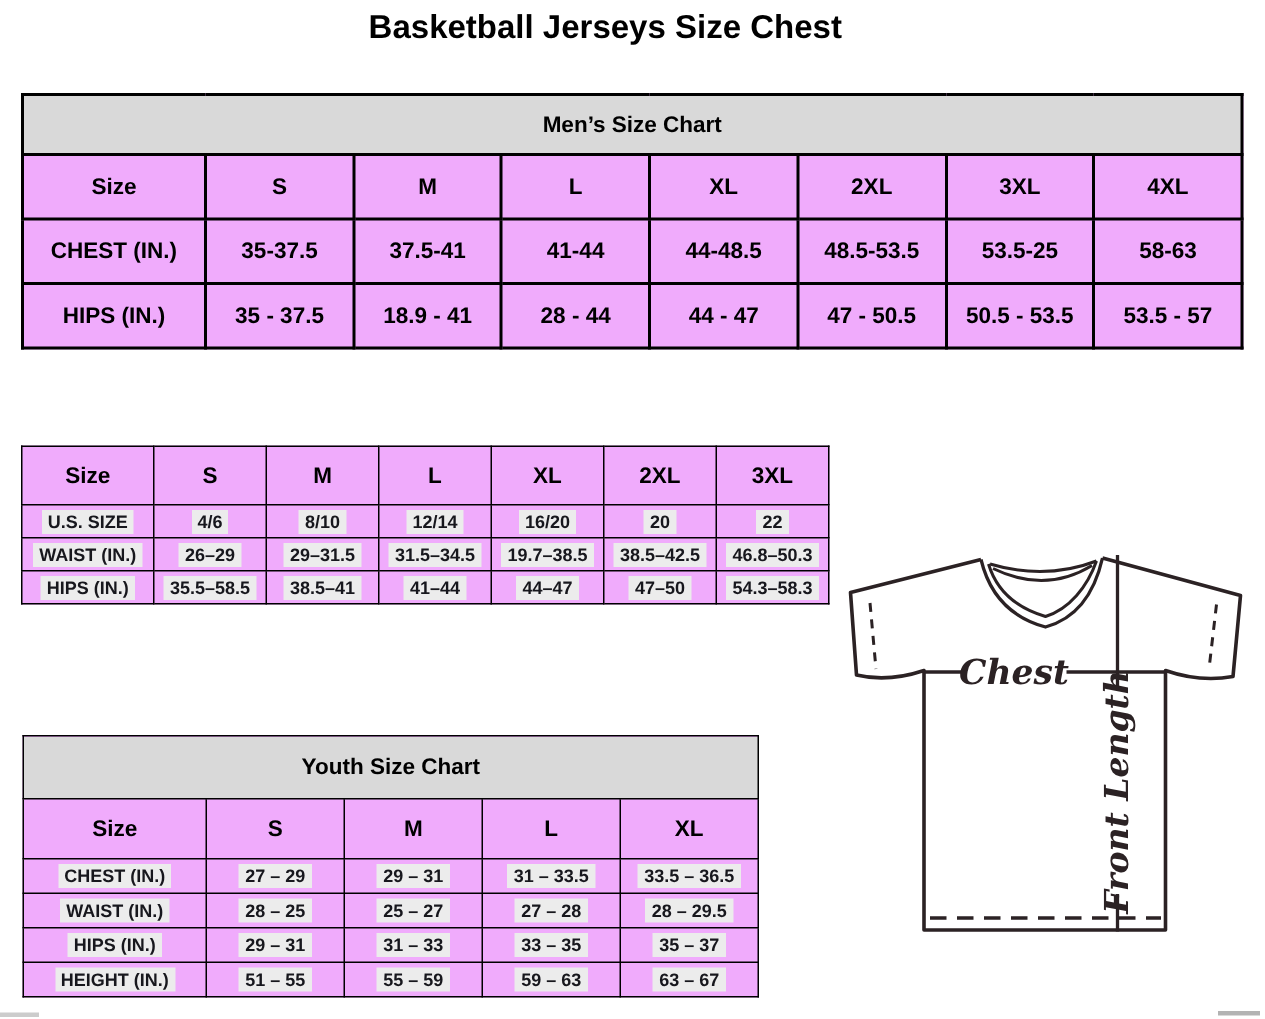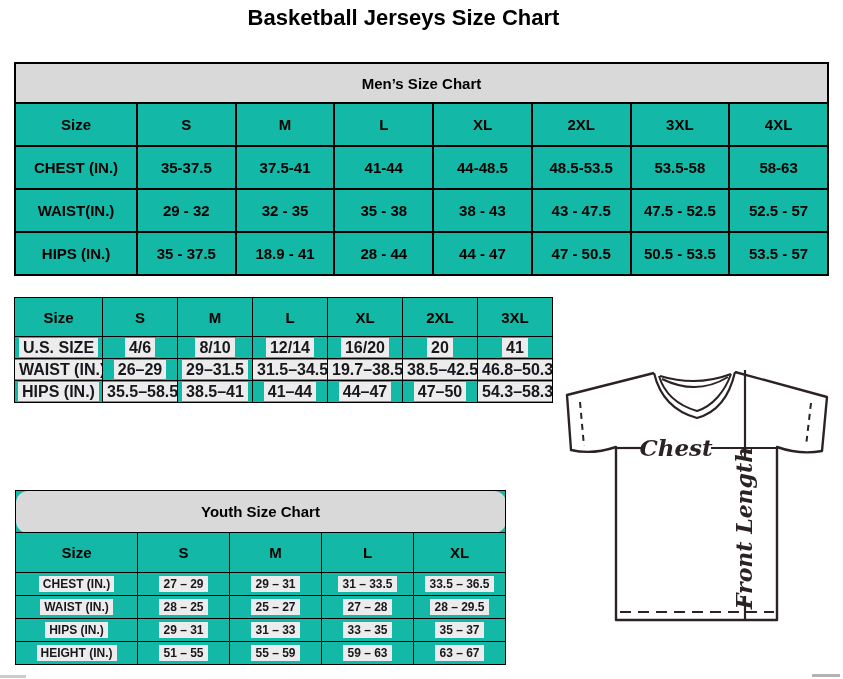--- a/index.html
+++ b/index.html
@@ -6,59 +6,59 @@
   body{
     width:843px;height:679px;position:relative;overflow:hidden;
     background:#ffffff;font-family:"Liberation Sans",sans-serif;
   }
   .page-title{
     position:absolute;top:5px;left:0;width:807px;text-align:center;
     font-size:22px;font-weight:bold;color:#000;
   }
   table.sc{
     position:absolute;border-collapse:collapse;table-layout:fixed;
-    font-weight:bold;color:#000;background:#14b8a6;
+    font-weight:bold;color:#000;background:#f0abfc;
   }
   table.sc th,table.sc td{
     border:2px solid #000;text-align:center;vertical-align:middle;
     padding:0;overflow:hidden;white-space:nowrap;
   }
   table.thin th,table.thin td{border-width:1.5px;}
   .tbl-title{background:#d9d9d9;font-size:15px;}
   
   #mens{left:14px;top:62px;width:815px;}
   #mens .tbl-title{height:38px;}
   #mens tr.cols th{height:41px;font-size:15px;}
   #mens tbody td{height:41px;font-size:15px;}
   
   #womens{left:14px;top:297px;width:539px;}
   #womens .tbl-title{height:39px;}
   #womens tr.cols th{height:38px;font-size:15px;}
-  #womens tbody td{height:21px;font-size:16px;color:#17171d;}
+  #womens tbody td{height:21px;font-size:12px;color:#17171d;}
   
   #youth{left:15px;top:490px;width:491px;}
-  #youth .tbl-title{height:41px;border-radius:12px;}
+  #youth .tbl-title{height:41px;}
   #youth tr.cols th{height:39px;font-size:15px;}
   #youth tbody td{height:22px;font-size:12px;color:#17171d;}
   .hl{background:#ececec;padding:1px 4px;}
   
   #jersey{position:absolute;left:556px;top:356px;width:286px;height:270px;}
   #jersey path,#jersey line{stroke:#2b2224;fill:none;}
   .dtext{
     font-family:"DejaVu Serif",serif;font-style:italic;font-weight:bold;
     fill:#2b2224;
   }
   
   .sb-left{position:absolute;left:0;top:675px;width:26px;height:3px;background:#cccccc;}
   .sb-right{position:absolute;left:812px;top:674px;width:28px;height:3px;background:#b3b3b3;}
 </style>
 </head>
 <body>
 
-<div class="page-title">Basketball Jerseys Size Chart</div>
+<div class="page-title">Basketball Jerseys Size Chest</div>
 
 <table id="mens" class="sc">
     <colgroup>
       <col style="width: 122px;">
       <col>
       <col>
       <col>
       <col>
       <col>
       <col>
@@ -80,32 +80,22 @@
       </tr>
   </thead>
   <tbody>
       <tr>
         <td>CHEST (IN.)</td>
         <td>35-37.5</td>
         <td>37.5-41</td>
         <td>41-44</td>
         <td>44-48.5</td>
         <td>48.5-53.5</td>
-        <td>53.5-58</td>
+        <td>53.5-25</td>
         <td>58-63</td>
-      </tr>
-      <tr>
-        <td>WAIST(IN.)</td>
-        <td>29 - 32</td>
-        <td>32 - 35</td>
-        <td>35 - 38</td>
-        <td>38 - 43</td>
-        <td>43 - 47.5</td>
-        <td>47.5 - 52.5</td>
-        <td>52.5 - 57</td>
       </tr>
       <tr>
         <td>HIPS (IN.)</td>
         <td>35 - 37.5</td>
         <td>18.9 - 41</td>
         <td>28 - 44</td>
         <td>44 - 47</td>
         <td>47 - 50.5</td>
         <td>50.5 - 53.5</td>
         <td>53.5 - 57</td>
@@ -135,21 +125,21 @@
       </tr>
   </thead>
   <tbody>
       <tr>
         <td><span class="hl">U.S. SIZE</span></td>
         <td><span class="hl">4/6</span></td>
         <td><span class="hl">8/10</span></td>
         <td><span class="hl">12/14</span></td>
         <td><span class="hl">16/20</span></td>
         <td><span class="hl">20</span></td>
-        <td><span class="hl">41</span></td>
+        <td><span class="hl">22</span></td>
       </tr>
       <tr>
         <td><span class="hl">WAIST (IN.)</span></td>
         <td><span class="hl">26–29</span></td>
         <td><span class="hl">29–31.5</span></td>
         <td><span class="hl">31.5–34.5</span></td>
         <td><span class="hl">19.7–38.5</span></td>
         <td><span class="hl">38.5–42.5</span></td>
         <td><span class="hl">46.8–50.3</span></td>
       </tr>

